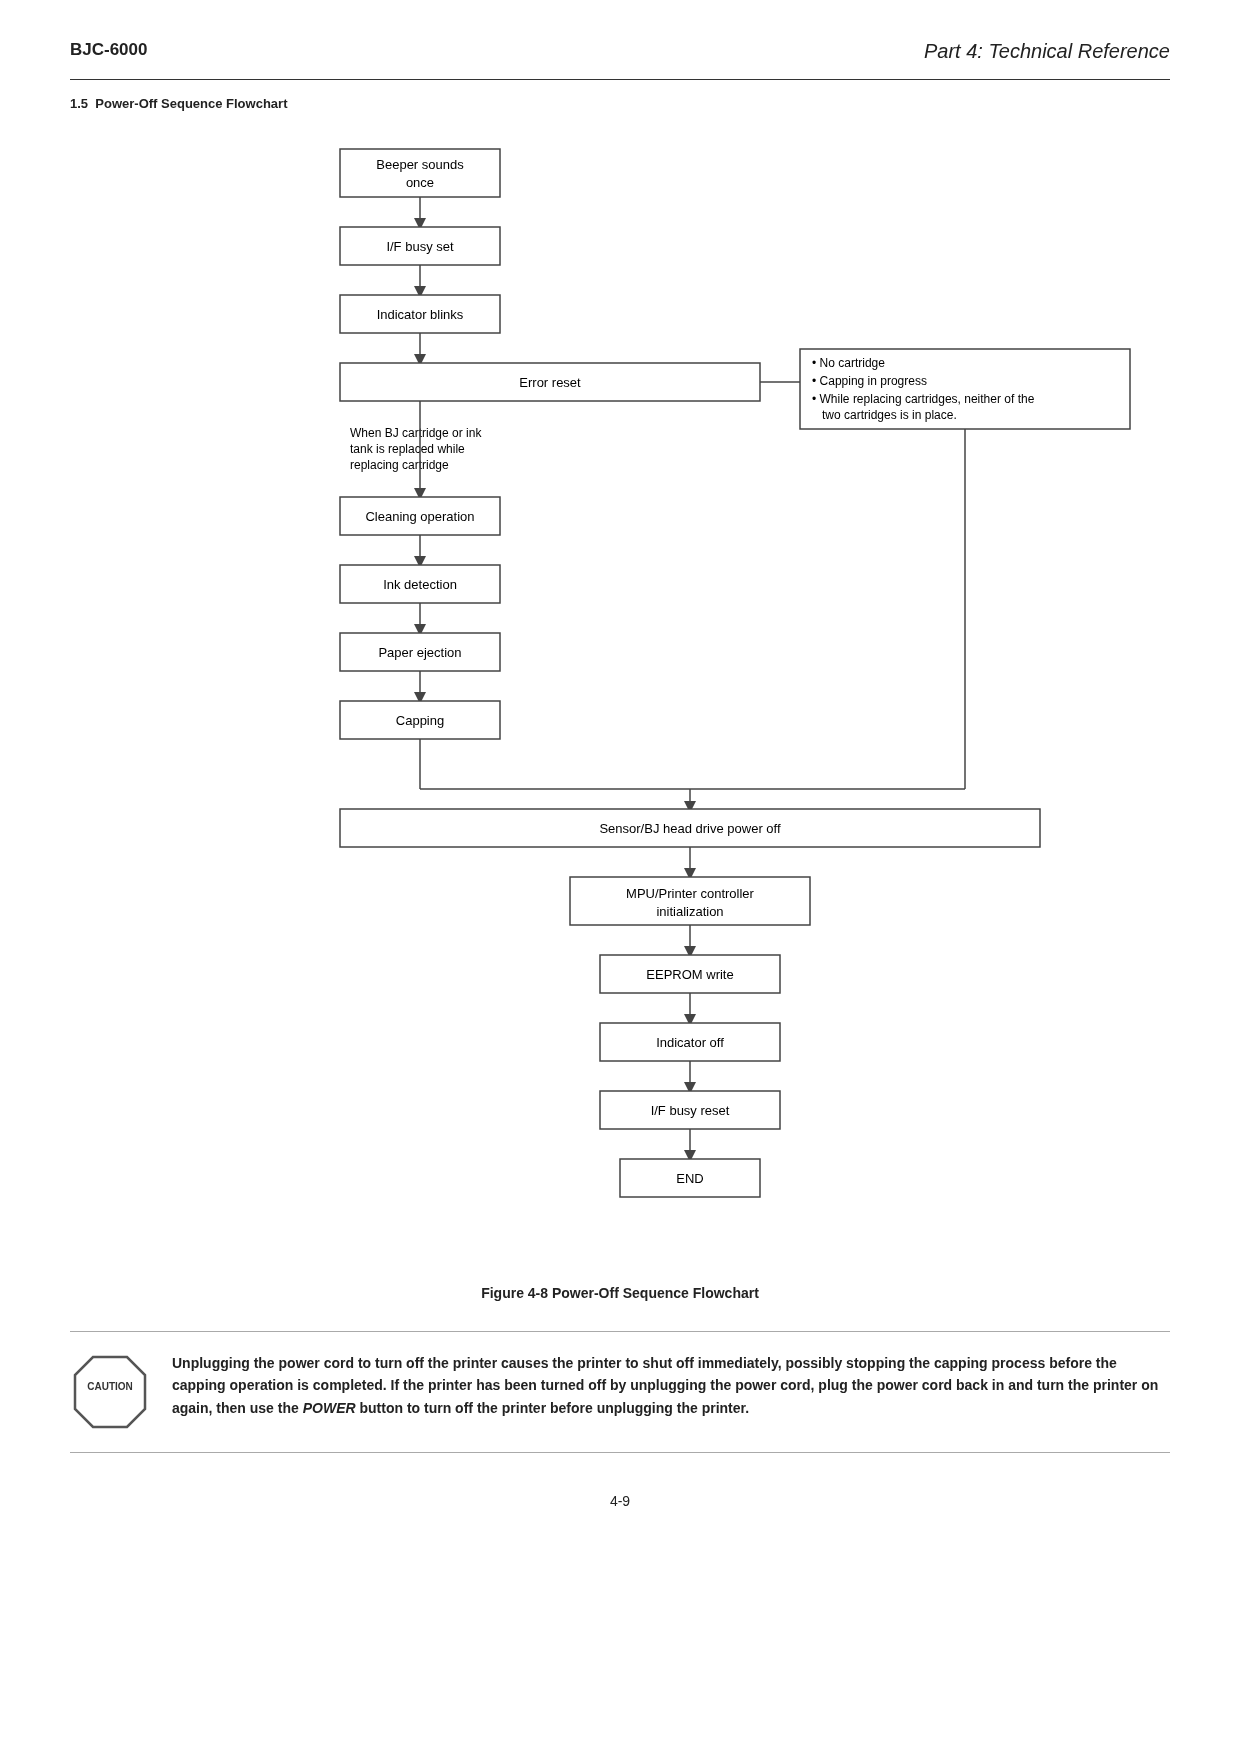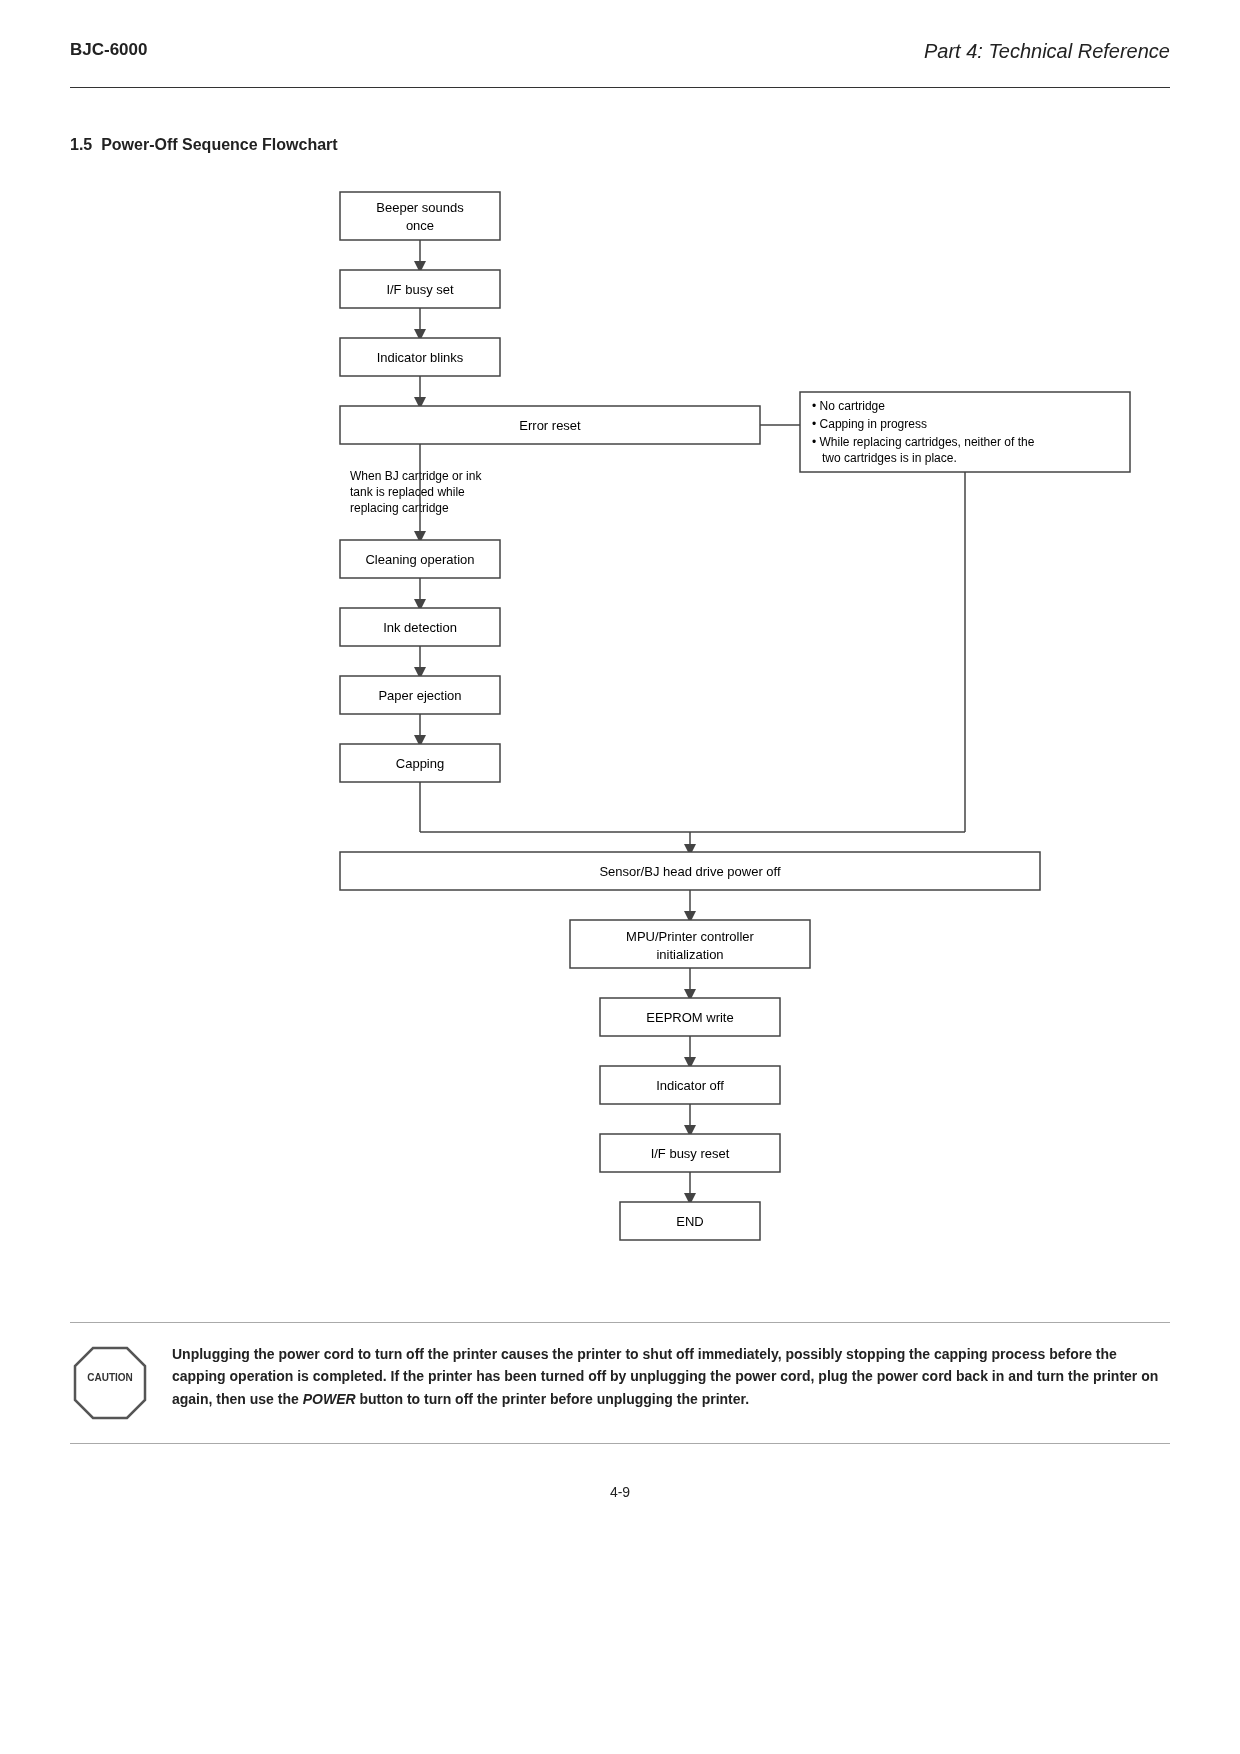--- a/index.html
+++ b/index.html
@@ -18,36 +18,36 @@
       min-height: 1754px;
       padding: 40px 70px 60px 70px;
       position: relative;
     }
 
     .header {
       display: flex;
       justify-content: space-between;
       align-items: flex-start;
       border-bottom: 1.5px solid #333;
-      padding-bottom: 24px;
-      margin-bottom: 48px;
+      padding-bottom: 16px;
+      margin-bottom: 16px;
     }
 
     .header-left {
       font-size: 17px;
       font-weight: bold;
     }
 
     .header-right {
       font-size: 20px;
       font-style: italic;
     }
 
     .section-title {
-      font-size: 16px;
+      font-size: 13px;
       font-weight: bold;
       margin-bottom: 28px;
       text-align: left;
     }
 
     
     .figure-caption {
       text-align: center;
       font-size: 14px;
       font-weight: bold;
@@ -212,20 +212,21 @@
       <text x="420" y="976" text-anchor="middle" font-size="13" font-family="Arial">I/F busy reset</text>
 
       <line x1="420" y1="990" x2="420" y2="1017" stroke="#444" stroke-width="1.5" marker-end="url(#arrowhead)"></line>
 
       <rect x="350" y="1020" width="140" height="38" fill="white" stroke="#444" stroke-width="1.5"></rect>
       <text x="420" y="1044" text-anchor="middle" font-size="13" font-family="Arial">END</text>
 
     </svg>
   </div>
 
+  <div class="figure-caption">Figure 4-8  Power-Off Sequence Flowchart</div>
 
   <div class="caution-section">
     <div class="caution-icon">
       <svg viewBox="0 0 80 80" xmlns="http://www.w3.org/2000/svg">
 
         <polygon points="23,5 57,5 75,23 75,57 57,75 23,75 5,57 5,23" fill="white" stroke="#555" stroke-width="2.5"></polygon>
         <text x="40" y="38" text-anchor="middle" font-size="10" font-family="Arial" font-weight="bold" fill="#333">CAUTION</text>
       </svg>
     </div>
     <div class="caution-text">

